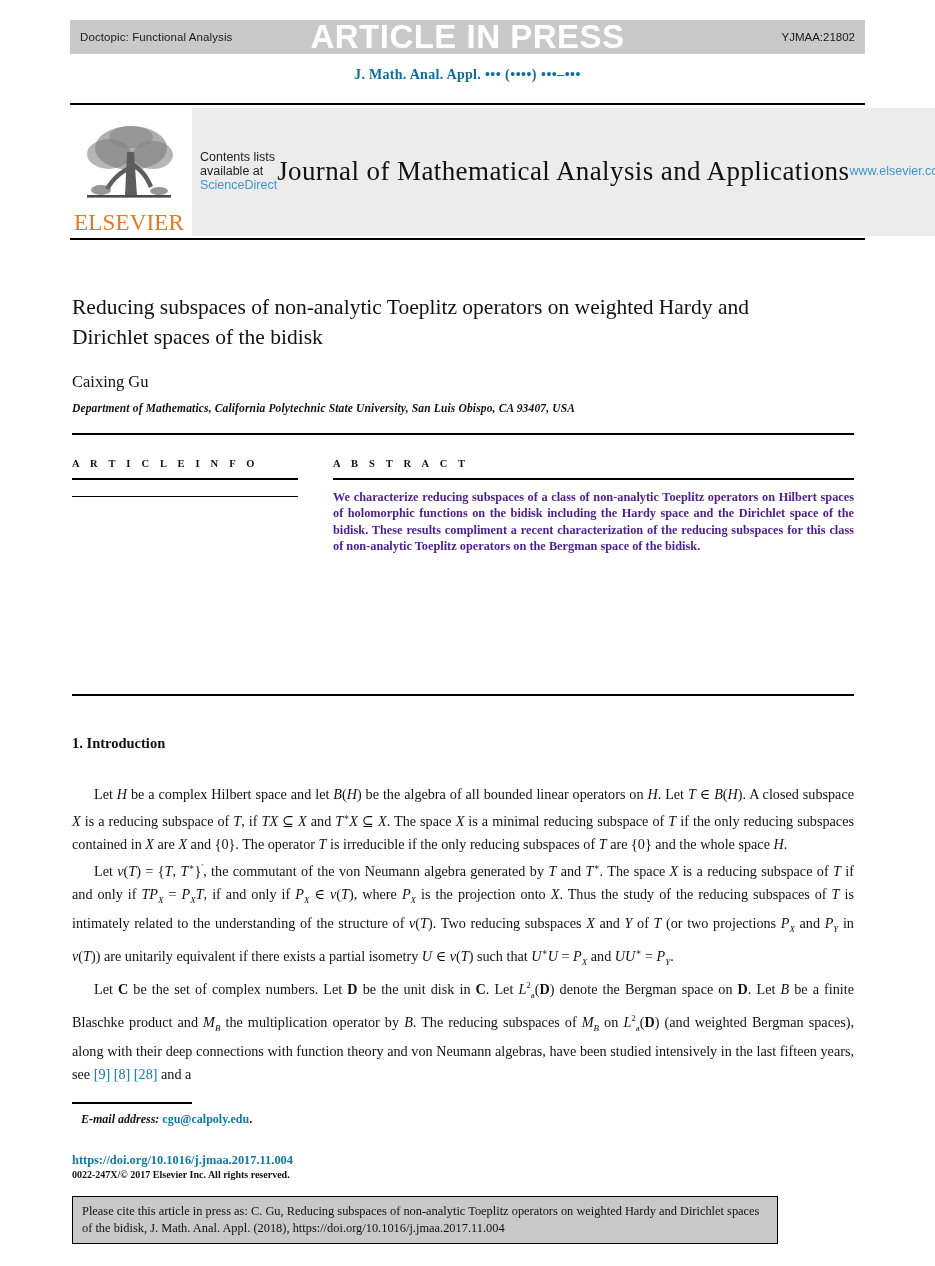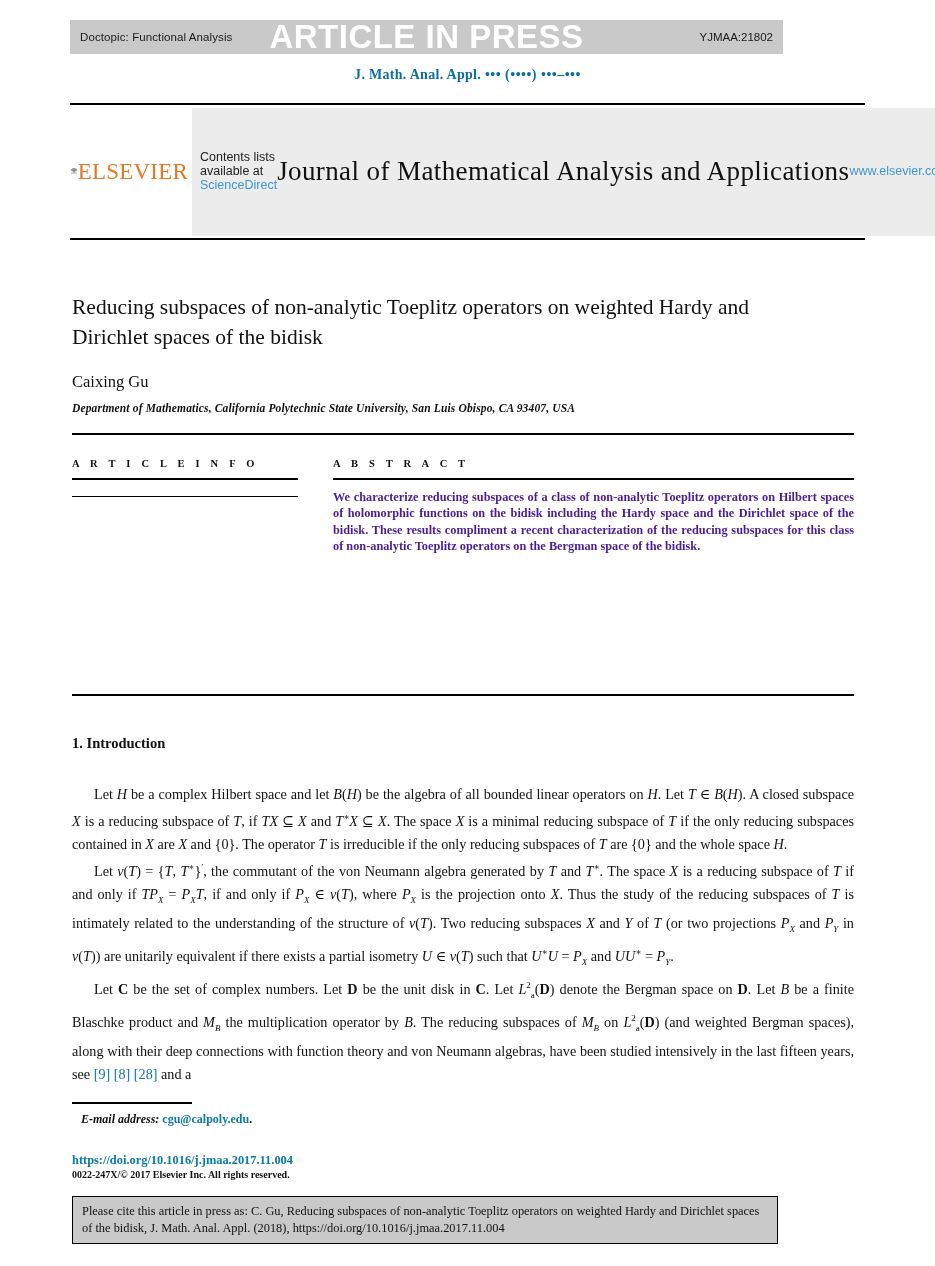--- a/index.html
+++ b/index.html
@@ -11,21 +11,21 @@
     width: 935px; height: 1266px;
     font-family: "Liberation Serif", "DejaVu Serif", serif;
     color: #000;
     position: relative;
     overflow: hidden;
   }
 
   
   .aip-bar {
     position: absolute;
-    left: 70px; top: 20px; width: 713px; height: 34px;
+    left: 70px; top: 20px; width: 795px; height: 34px;
     background: #c9c9c9;
     display: flex; align-items: center;
     padding: 0 10px;
   }
   .aip-doctopic {
     font-family: "Liberation Sans", sans-serif;
     font-size: 11.5px; color: #1a1a1a;
     letter-spacing: 0.1px;
     white-space: nowrap;
   }
@@ -65,21 +65,21 @@
     position: absolute; left: 70px; top: 238px; width: 795px;
     height: 2px; background: #000;
   }
   .masthead {
     position: absolute; left: 70px; top: 108px;
     width: 795px; height: 128px;
     display: flex; align-items: stretch;
   }
   .elsevier-logo {
     width: 118px; flex: 0 0 118px;
-    display: flex; 
+    display: flex; flex-direction: column;
     align-items: center; justify-content: flex-end;
     padding-bottom: 2px;
   }
   .elsevier-tree { width: 100px; height: 88px; }
   .elsevier-word {
     font-family: "Liberation Serif", serif;
     font-size: 23px; font-weight: normal;
     color: #e87722;
     letter-spacing: 0.2px;
     line-height: 1;

